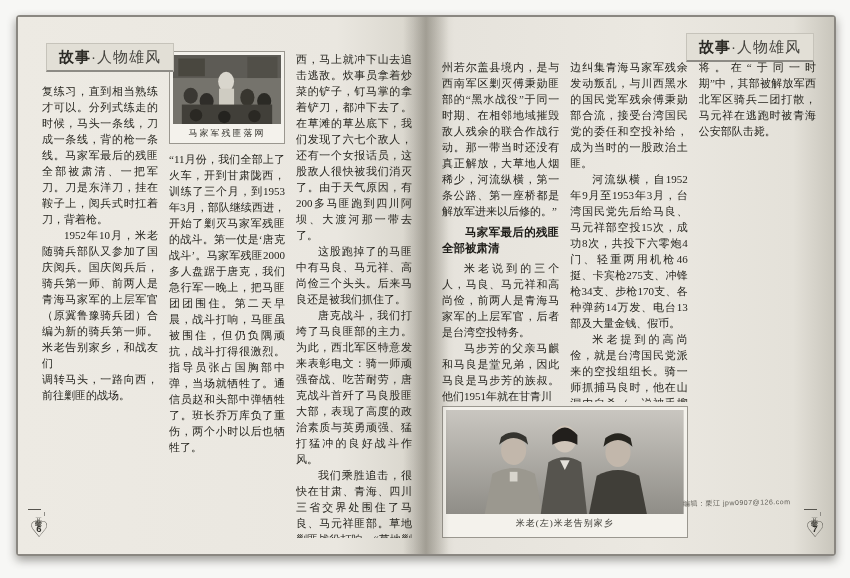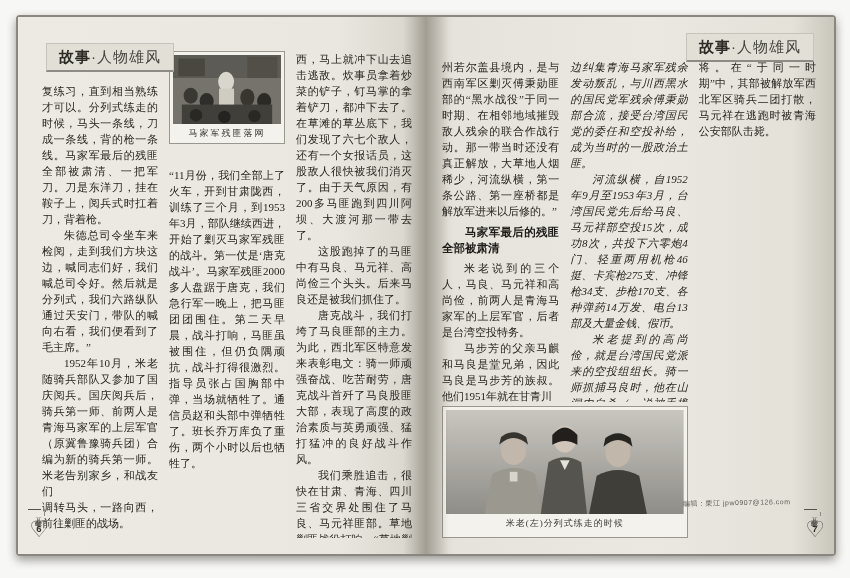--- a/index.html
+++ b/index.html
@@ -51,21 +51,21 @@
   .col-pad-top { padding-top:32px; }
 
   .rcols {
     position:absolute; left:16px; right:18px; top:42px; bottom:16px;
     display:grid;
     grid-template-columns:1fr 1fr 1fr;
     grid-template-rows:1fr 132px;
     column-gap:11px; row-gap:4px; z-index:2;
   }
   .rc1 { grid-column:1/2; grid-row:1/2; overflow:hidden; }
-  .rc2 { grid-column:2/3; grid-row:1/2; overflow:hidden;font-style:italic; }
+  .rc2 { grid-column:2/3; grid-row:1/2; overflow:hidden; }
   .rc3 { grid-column:3/4; grid-row:1/3; overflow:hidden; }
   .rphoto { grid-column:1/3; grid-row:2/3; }
 
   .col p, .rc1 p, .rc2 p, .rc3 p {
     font-size:11px; line-height:16px;
     color:#26251f;
     text-align:justify;
     text-indent:2em;
   }
   p.noindent { text-indent:0; }
@@ -79,21 +79,21 @@
   .fade-tail { color:#6d6a60; }
 
   
   figure.photo { border:1px solid #9a978f; background:#f4f2ec; padding:3px; }
   figure.photo svg { display:block; width:100%; }
   figcaption {
     text-align:center; font-size:9px; letter-spacing:2px;
     color:#3a3933; padding-top:3px;
     font-family:"Liberation Serif", serif;
   }
-  .photo-small { margin-bottom:23px; }
+  .photo-small { margin-bottom:7px; }
   .photo-wide figcaption { letter-spacing:1px; }
 
   
   .spine-tab {
     position:absolute; bottom:12px; width:26px; z-index:4;
     display:flex; flex-direction:column; align-items:center;
   }
   .spine-tab-left  { left:8px; }
   .spine-tab-right { right:6px; }
   .spine-bar { width:13px; height:0; border-top:1.5px solid #55534d; margin-bottom:2px; align-self:flex-start; margin-left:2px; }
@@ -125,21 +125,20 @@
 
   <div class="page page-left">
 
     <div class="badge badge-left">
       <span class="badge-title">故事</span><span class="badge-sub">·人物雄风</span>
     </div>
 
     <div class="lcols">
       <div class="col col-pad-top">
         <p class="noindent">复练习，直到相当熟练才可以。分列式练走的时候，马头一条线，刀成一条线，背的枪一条线。马家军最后的残匪全部被肃清、一把军刀。刀是东洋刀，挂在鞍子上，阅兵式时扛着刀，背着枪。</p>
-        <p>朱德总司令坐车来检阅，走到我们方块这边，喊同志们好，我们喊总司令好。然后就是分列式，我们六路纵队通过天安门，带队的喊向右看，我们便看到了毛主席。”</p>
         <p>1952年10月，米老随骑兵部队又参加了国庆阅兵。国庆阅兵后，骑兵第一师、前两人是青海马家军的上层军官（原冀鲁豫骑兵团）合编为新的骑兵第一师。米老告别家乡，和战友们</p>
         <p class="noindent fade-tail">调转马头，一路向西，前往剿匪的战场。</p>
       </div>
 
       <div class="col">
         <figure class="photo photo-small">
           <svg viewBox="0 0 122 78" preserveAspectRatio="none">
             <rect x="0" y="0" width="122" height="78" fill="#75736c"></rect>
             <rect x="0" y="0" width="122" height="26" fill="#5d5b55"></rect>
             <rect x="6" y="4" width="30" height="20" fill="#49473f"></rect>
@@ -220,21 +219,21 @@
 
           <ellipse cx="123" cy="30" rx="12" ry="14" fill="#cfc5b9"></ellipse>
           <path d="M110 26 q13 -16 26 0 l0 10 q-13 -8 -26 0 z" fill="#221f1c"></path>
           <path d="M98 108 L106 54 q17 -10 34 0 L146 108 Z" fill="#56544e"></path>
           <path d="M118 52 l5 10 l5 -10 z" fill="#e4e1da"></path>
 
           <ellipse cx="178" cy="44" rx="13" ry="15" fill="#c2b7ab"></ellipse>
           <path d="M163 38 q15 -14 30 0 l-2 -9 q-13 -10 -26 0 z" fill="#27251f"></path>
           <path d="M148 108 L156 68 q22 -12 44 0 L208 108 Z" fill="#403e38"></path>
         </svg>
-        <figcaption>米老(左)分列式练走的时候</figcaption>
+        <figcaption>米老(左)米老告别家乡</figcaption>
       </figure>
     </div>
 
     <div class="editor-line">编辑：栗江 jpw0907@126.com</div>
 
     <div class="spine-tab spine-tab-right">
       <div class="spine-bar"></div>
       <div class="spine-name">开心老年</div>
       <div class="heart-badge">
         <span class="heart-glyph">♡</span>

